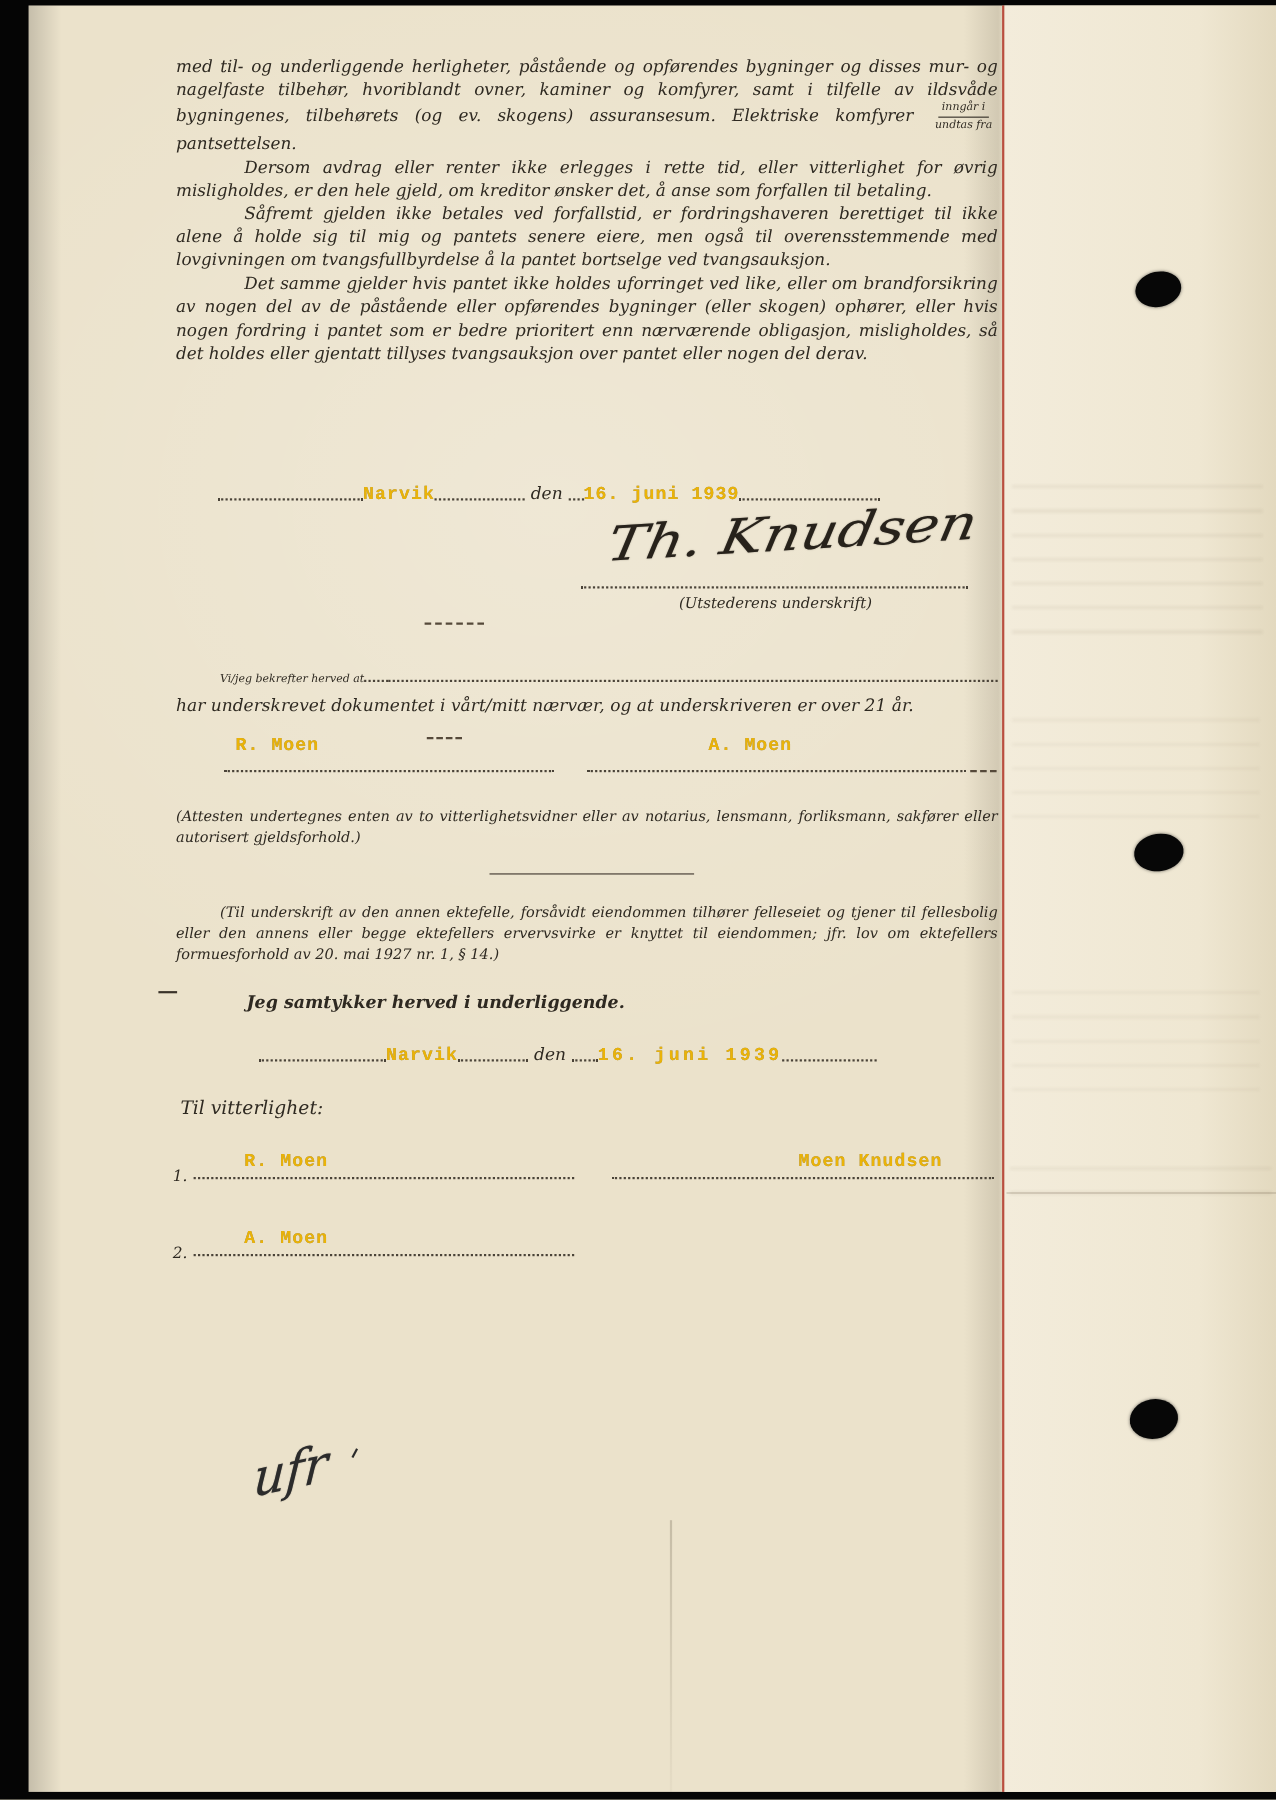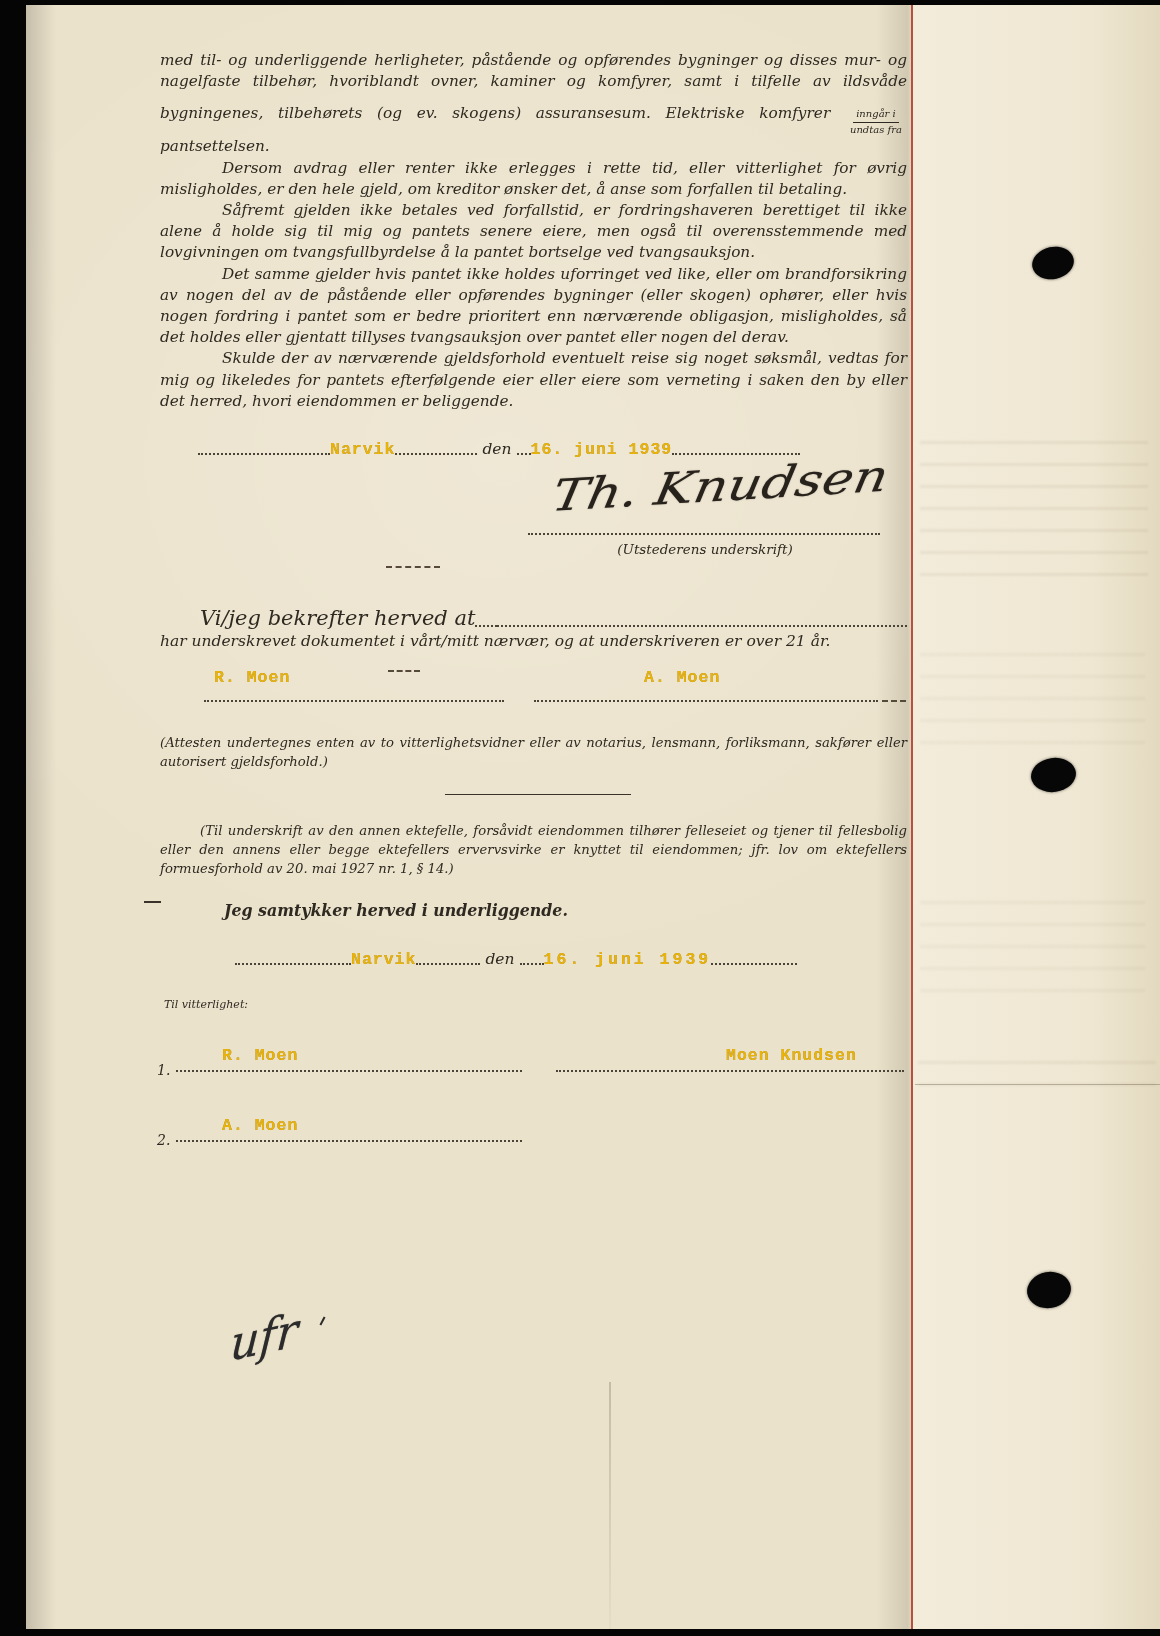--- a/index.html
+++ b/index.html
@@ -59,21 +59,21 @@
   .main-text { position: absolute; left: 160px; top: 50px; width: 747px; }
   .para {
     margin: 0; font-family: "DejaVu Serif", serif; font-style: italic;
     font-size: 15.3px; line-height: 21.2px; color: #2e2921; text-align: justify;
   }
   .para.indent { text-indent: 62px; }
   .choice {
     display: inline-flex; flex-direction: column; align-items: center;
     font-size: 10px; line-height: 1.25; vertical-align: middle; margin: 0 2px;
   }
-  .choice .ctop { border-bottom: 1px solid #2e2921; padding: 0 3px 1px; margin-top: 16px; }
+  .choice .ctop { border-bottom: 1px solid #2e2921; padding: 0 3px 1px; }
   .choice .cbot { padding: 1px 3px 0; }
 
   .date-line { position: absolute; display: flex; align-items: flex-end; }
   .date-line .dots { margin-bottom: 4px; }
   .date-line .lbl { font-size: 15.5px; margin: 0 5px 1px; }
   .dl1 { left: 198px; top: 440px; }
   .dl2 { left: 235px; top: 950px; }
   .dl2 .date-val { letter-spacing: 3px; }
 
   .sig {
@@ -88,35 +88,35 @@
   .sig-caption { position: absolute; left: 555px; top: 541px; width: 300px; text-align: center; font-size: 13.5px; }
 
   .dashes { position: absolute; border-bottom: 2px dashed #55493a; }
   .dsh1 { left: 386px; top: 566px; width: 54px; }
   .dsh-mid { left: 388px; top: 670px; width: 32px; }
   .dsh-r { left: 882px; top: 700px; width: 24px; }
   .margin-dash { position: absolute; left: 144px; top: 901px; width: 17px; border-bottom: 2.5px solid #3a332a; }
   .mark-tick { position: absolute; left: 318px; top: 1320px; width: 9px; border-bottom: 2.5px solid #2b2b2b; transform: rotate(-62deg); }
 
   .attest1 { position: absolute; left: 160px; top: 606px; width: 747px; display: flex; align-items: flex-end; padding-left: 40px; }
-  .attest1 .pfx { font-size: 21px; margin-bottom: 1px; white-space: nowrap; text-align: center; }
+  .attest1 .pfx { font-size: 10px; margin-bottom: 1px; white-space: nowrap; text-align: center; }
   .attest1 .dots { margin-bottom: 4px; }
   .typed-underline { border-bottom: 2.2px dotted #4a4338; padding: 0 10px 2px; }
   .attest2 { position: absolute; left: 160px; top: 632px; width: 747px; font-size: 15.5px; }
 
   .w-name { position: absolute; }
   .w-line { position: absolute; border-bottom: 2.2px dotted #4a4338; }
 
   .note { position: absolute; left: 160px; width: 747px; font-size: 13.2px; line-height: 18.8px; text-align: justify; }
   .note1 { top: 734px; }
   .note2 { top: 822px; text-indent: 40px; }
   .mid-rule { position: absolute; left: 445px; top: 794px; width: 186px; border-bottom: 1.6px solid #3a332a; }
 
   .consent { position: absolute; left: 224px; top: 901px; font-size: 15.8px; font-weight: 600; }
-  .tv { position: absolute; left: 164px; top: 998px; font-size: 11px; }
+  .tv { position: absolute; left: 164px; top: 998px; font-size: 17px; }
   .wnum { position: absolute; font-size: 14px; }
 
   .mark {
     position: absolute; left: 230px; top: 1310px;
     font-family: "DejaVu Serif", serif; font-style: italic;
     font-size: 46px; color: #2b2b2b;
     transform: rotate(-12deg) skewX(-16deg);
     text-shadow: 0 0 1px rgba(30,30,30,.5);
   }
 </style>
@@ -144,21 +144,20 @@
       <span>med til- og underliggende herligheter, påstående og opførendes bygninger og disses mur- og nagelfaste tilbehør, hvoriblandt ovner, kaminer og komfyrer, samt i tilfelle av ildsvåde bygningenes, tilbehørets (og ev. skogens) assuransesum.  Elektriske komfyrer</span>
       <span class="choice ital">
         <span class="ctop">inngår i</span>
         <span class="cbot">undtas fra</span>
       </span>
       <span>pantsettelsen.</span>
     </p>
     <p class="para indent">Dersom avdrag eller renter ikke erlegges i rette tid, eller vitterlighet for øvrig misligholdes, er den hele gjeld, om kreditor ønsker det, å anse som forfallen til betaling.</p>
     <p class="para indent">Såfremt gjelden ikke betales ved forfallstid, er fordringshaveren berettiget til ikke alene å holde sig til mig og pantets senere eiere, men også til overensstemmende med lovgivningen om tvangsfullbyrdelse å la pantet bortselge ved tvangsauksjon.</p>
     <p class="para indent">Det samme gjelder hvis pantet ikke holdes uforringet ved like, eller om brandforsikring av nogen del av de påstående eller opførendes bygninger (eller skogen) ophører, eller hvis nogen fordring i pantet som er bedre prioritert enn nærværende obligasjon, misligholdes, så det holdes eller gjentatt tillyses tvangsauksjon over pantet eller nogen del derav.</p>
-    <p class="para indent">Skulde der av nærværende gjeldsforhold eventuelt reise sig noget søksmål, vedtas for mig og likeledes for pantets efterfølgende eier eller eiere som verneting i saken den by eller det herred, hvori eiendommen er beliggende.</p>
   </div>
 
   <div class="date-line dl1">
     <span class="dots" style="width:132px"></span>
     <span class="typed">Narvik</span>
     <span class="dots" style="width:82px"></span>
     <span class="lbl ital">den</span>
     <span class="dots" style="width:14px"></span>
     <span class="typed date-val">16. juni 1939</span>
     <span class="dots" style="width:128px"></span>

